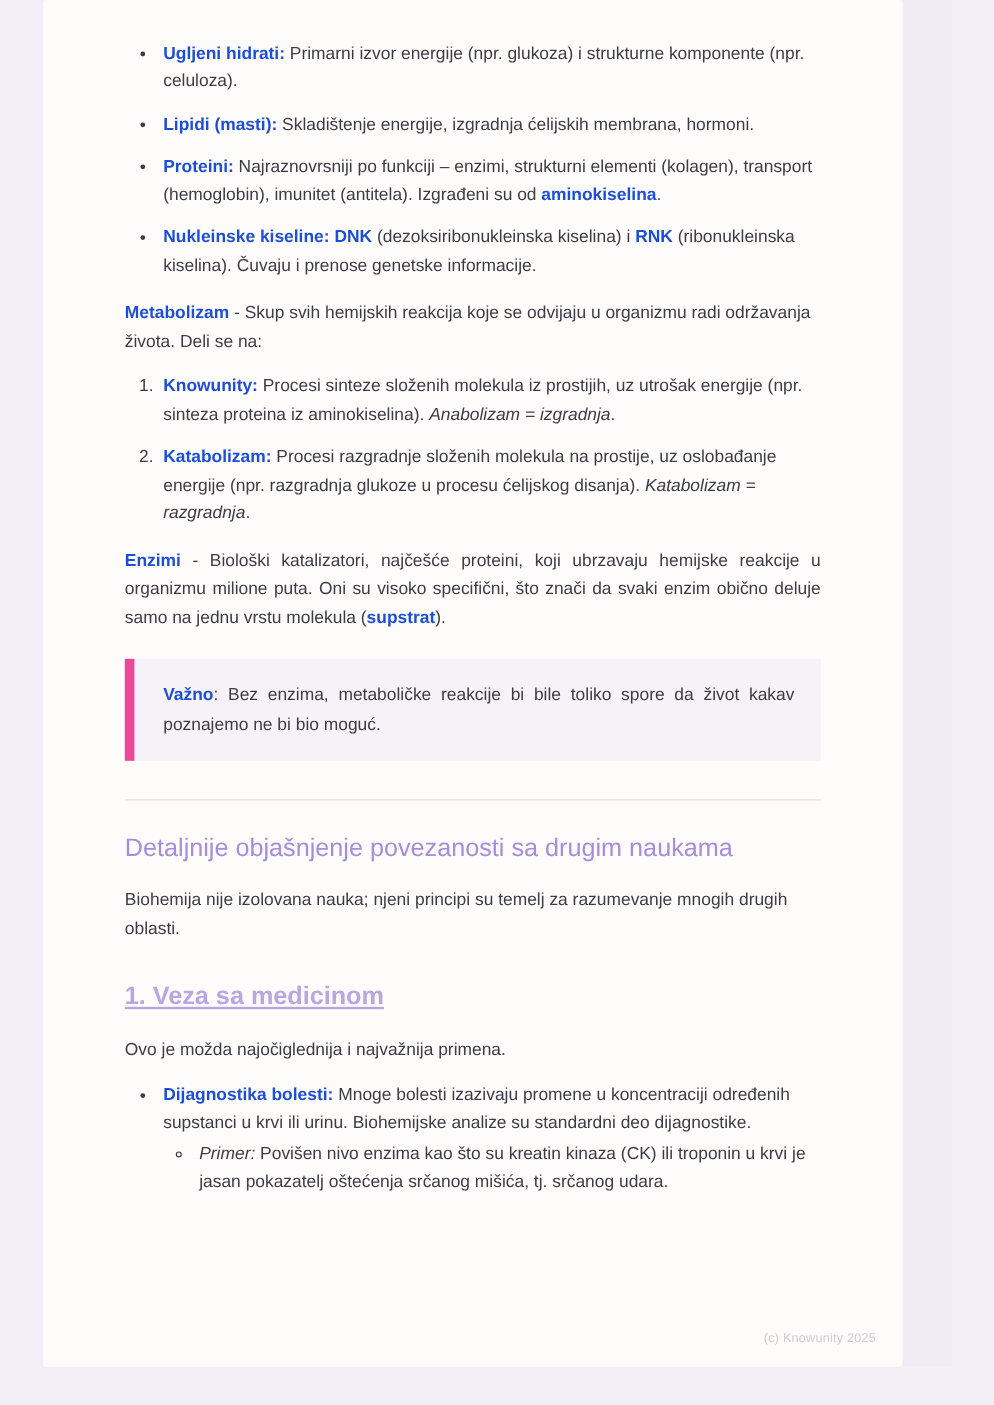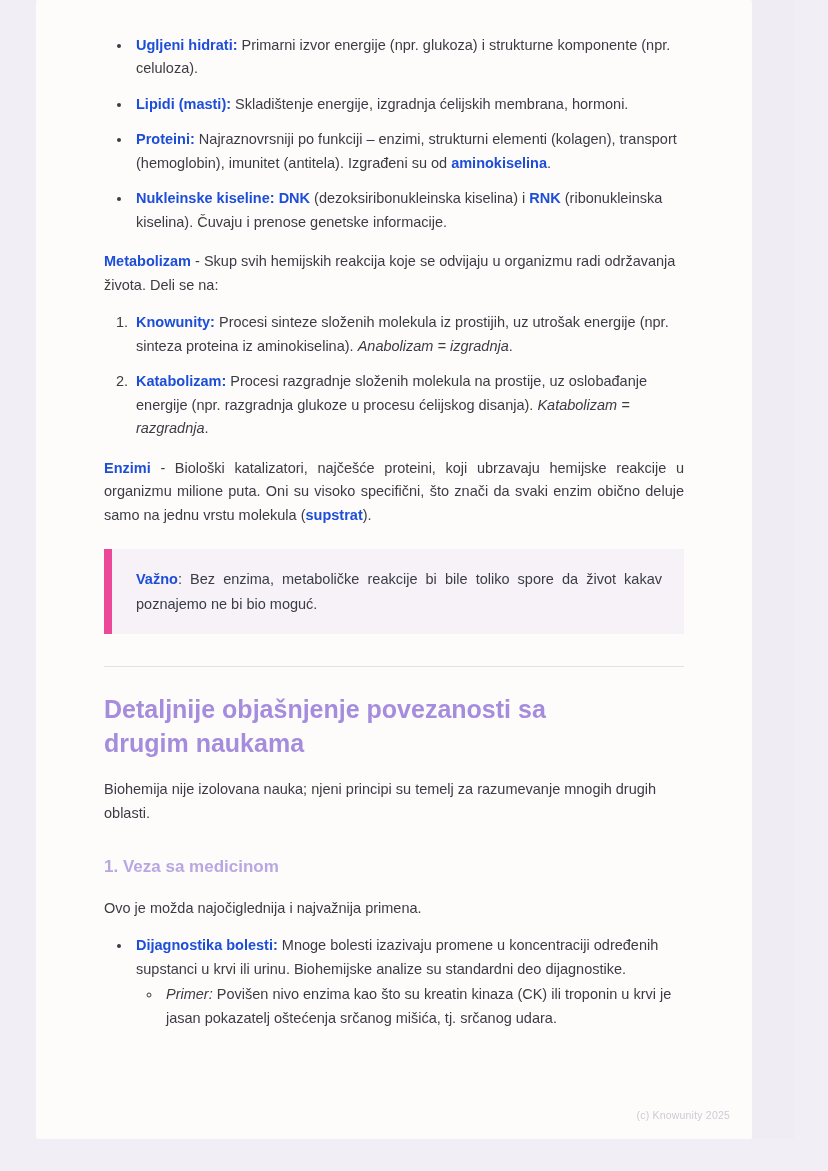--- a/index.html
+++ b/index.html
@@ -72,31 +72,32 @@
   .callout .ct { margin: 0; line-height: 1.68; }
 
   hr.rule {
     border: none;
     border-top: 1px solid #e2dfe6;
     margin: 32px 0 26px 0;
   }
 
   h2.heading {
     color: #a58cdd;
-    font-size: 25px;
+    font-size: 21px;
     line-height: 1.35;
-    font-weight: bold;
+    font-weight: normal;
     margin: 0 0 18px 0;
     max-width: 520px;
   }
   h3.subheading {
     color: #b9a6e3;
-    font-size: 17px;
+    font-size: 21px;
     font-weight: bold;
     margin: 28px 0 14px 0;
+    text-decoration: underline;
   }
 
   .footer-note {
     position: absolute;
     right: 22px;
     bottom: 18px;
     font-size: 10.5px;
     color: #cfcbd6;
     letter-spacing: 0.2px;
     text-align: center;

